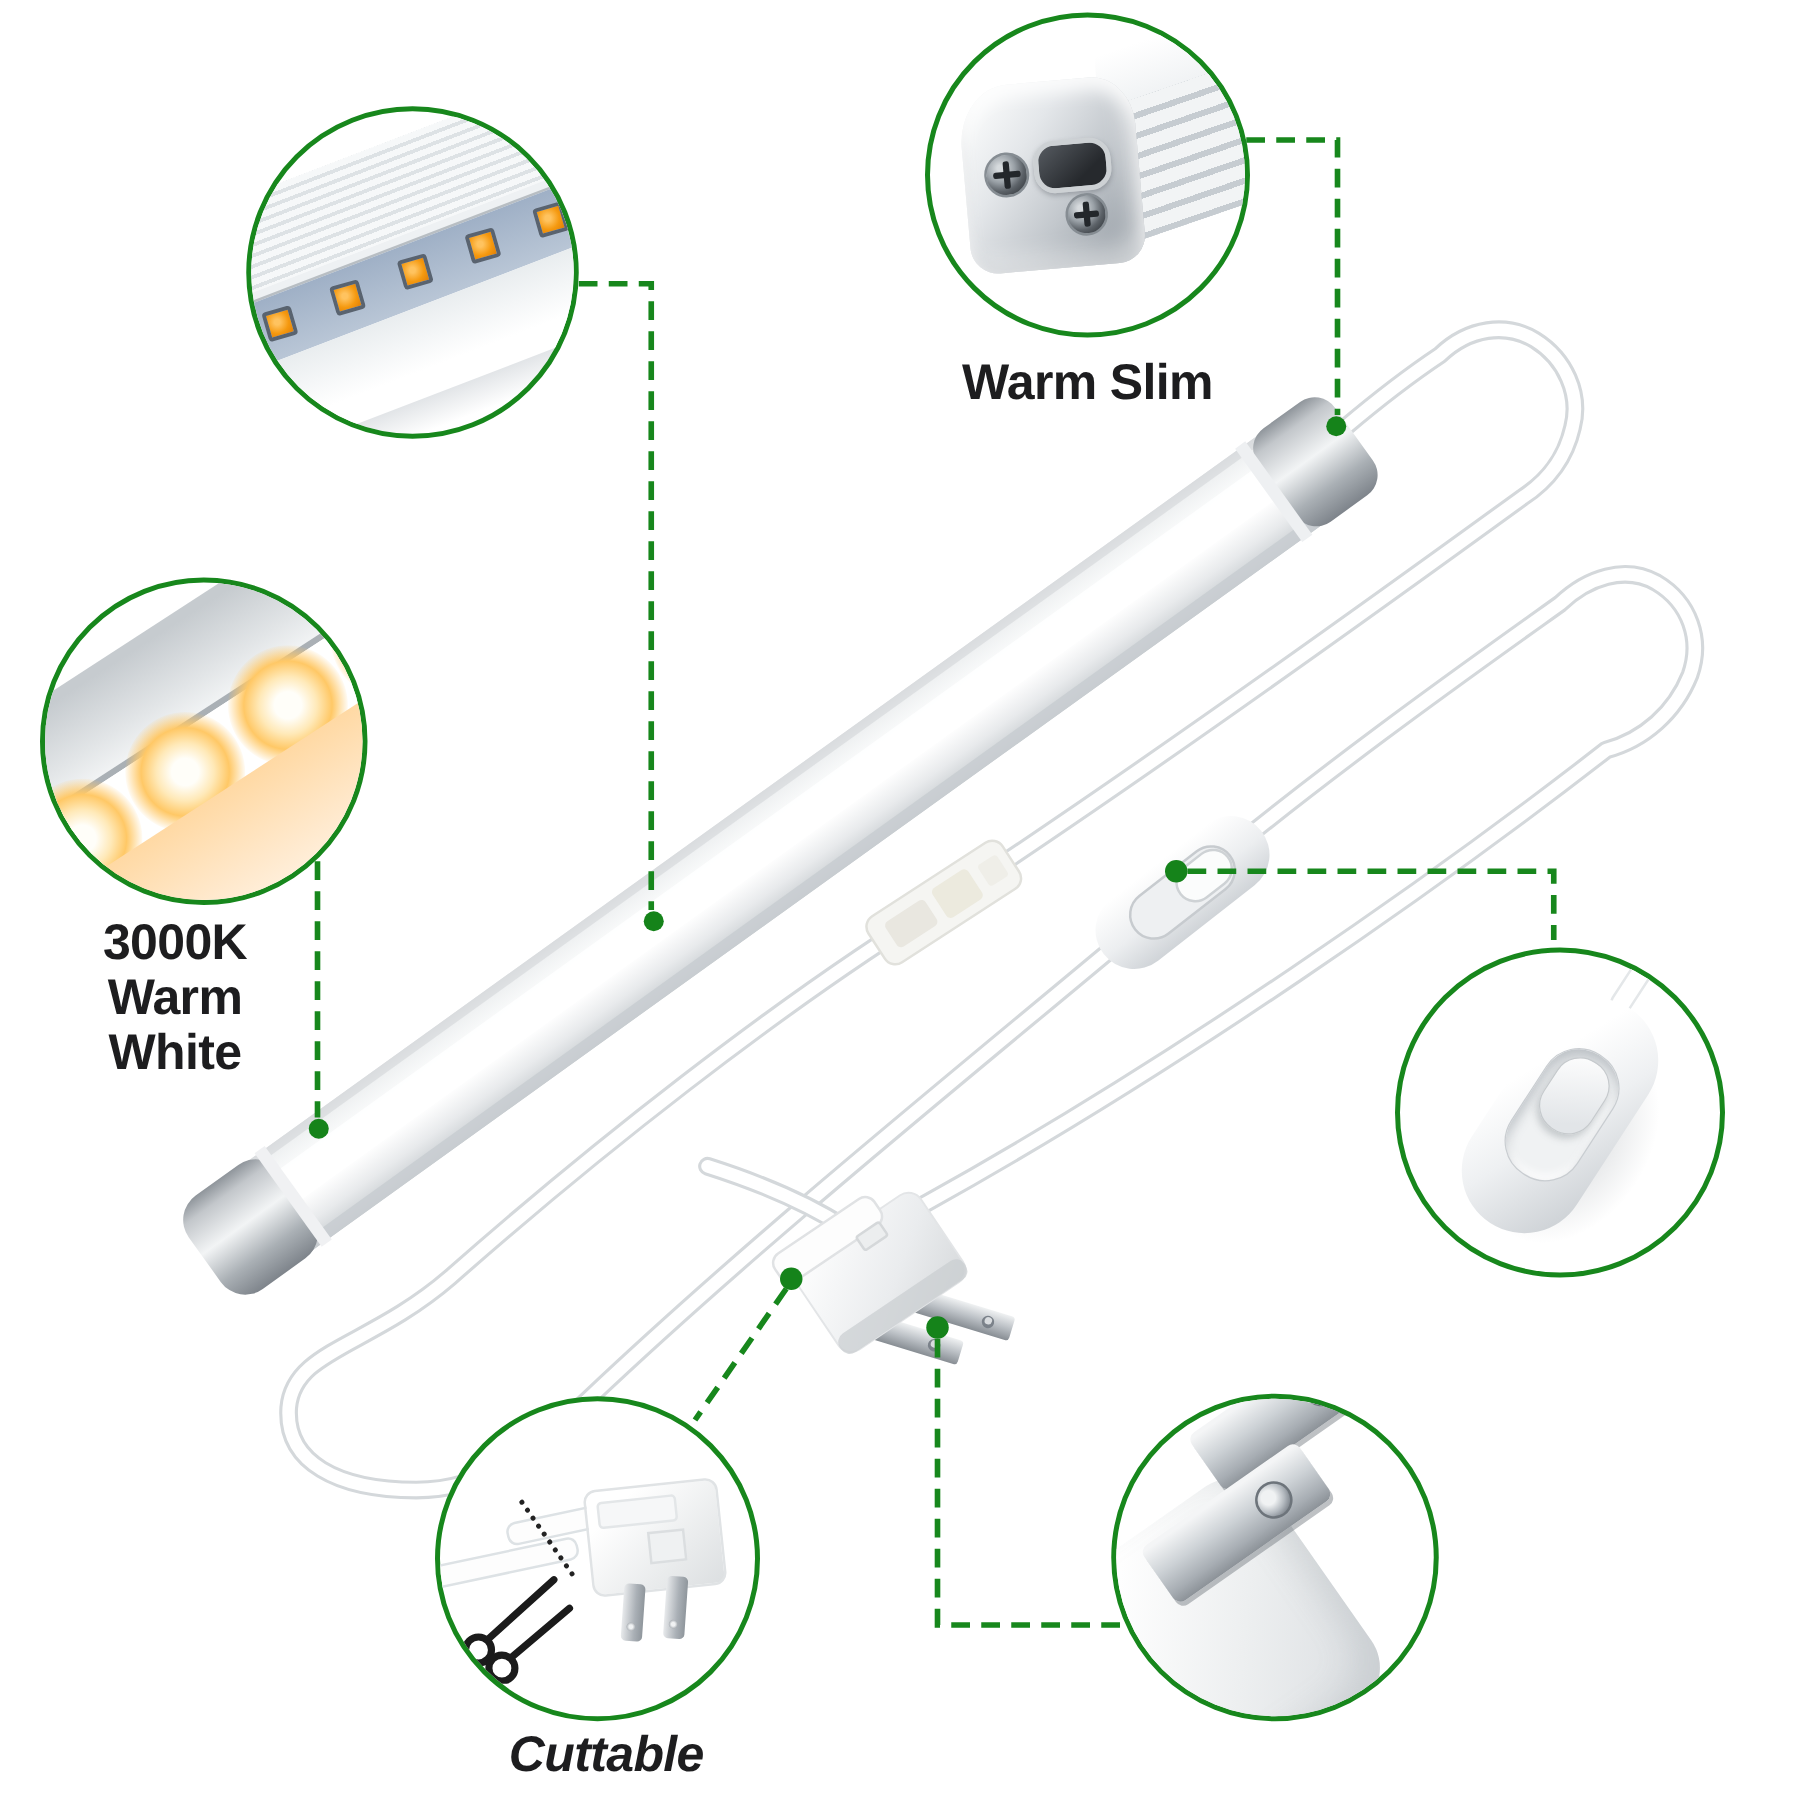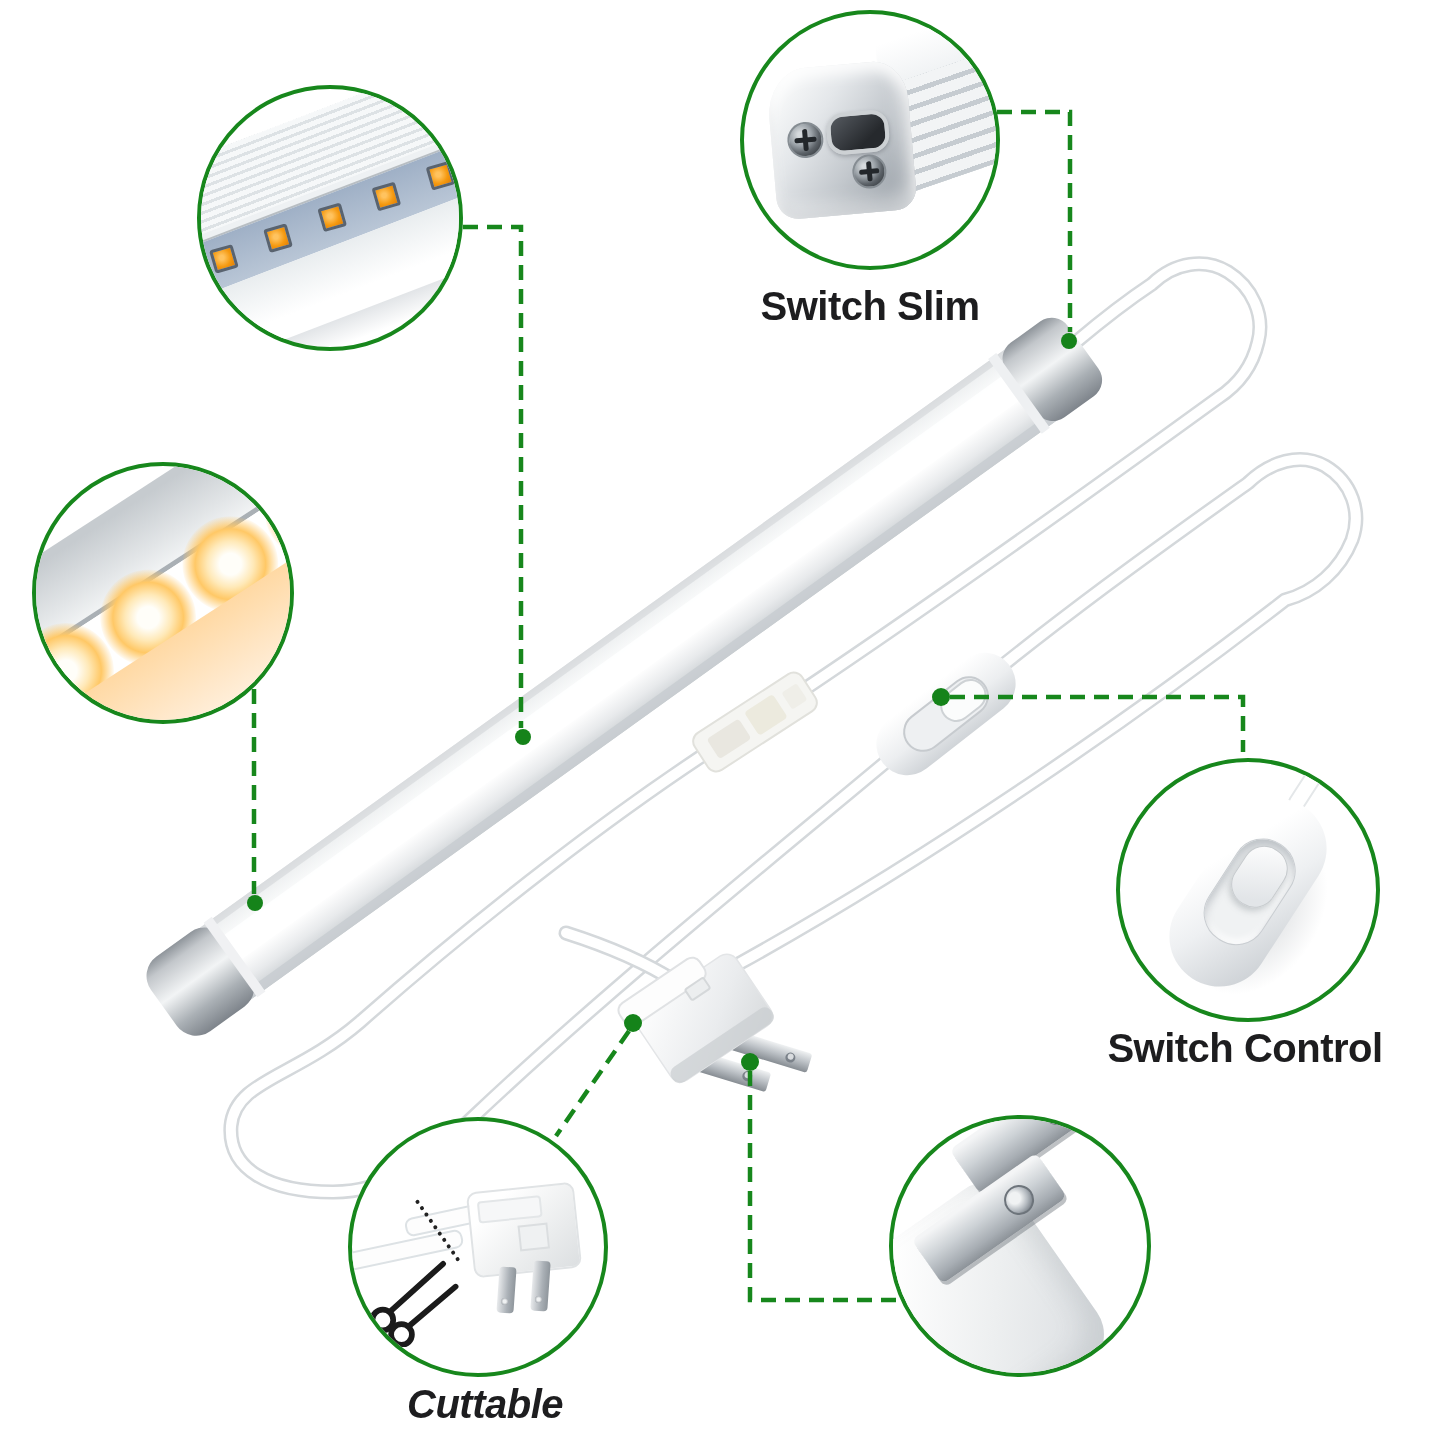--- a/index.html
+++ b/index.html
@@ -258,49 +258,49 @@
   <div class="callout-circle" style="left:740px;top:10px;width:260px;height:260px;">
     <div class="art art-cap">
       <div class="uc-difftop"></div>
       <div class="uc-fins"></div>
       <div class="uc-block"></div>
       <div class="uc-oval"></div>
       <div class="screw s1"></div>
       <div class="screw s2"></div>
     </div>
   </div>
-  <div class="callout-label" style="left:750px;top:284px;width:240px;">Switch Slim</div>
+  <div class="callout-label" style="left:750px;top:284px;width:240px;">Warm Slim</div>
 
   <div class="callout-circle" style="left:32px;top:462px;width:262px;height:262px;">
     <div class="art art-warm">
       <div class="w-chan"></div>
       <div class="w-cap"></div>
       <div class="w-edge"></div>
       <div class="w-strip">
         <div class="glow" style="left:28px"></div>
         <div class="glow" style="left:126px"></div>
         <div class="glow" style="left:224px"></div>
         <div class="glow" style="left:322px"></div>
       </div>
       <div class="w-fall"></div>
     </div>
   </div>
+  <div class="callout-label" style="left:40px;top:732px;width:200px;">3000K Warm White</div>
 
   <div class="callout-circle" style="left:1116px;top:758px;width:264px;height:264px;">
     <div class="art art-sw">
       <div class="sw-shadow"></div>
       <div class="sw-stub"></div>
       <div class="sw-capsule">
         <div class="sw-recess">
           <div class="sw-rocker"></div>
         </div>
       </div>
     </div>
   </div>
-  <div class="callout-label" style="left:1105px;top:1026px;width:280px;">Switch Control</div>
 
   <div class="callout-circle" style="left:348px;top:1117px;width:260px;height:260px;">
     <div class="art art-cut">
       <div class="cordbit cA"></div>
       <div class="cordbit cB"></div>
       <div class="cutline"></div>
       <svg class="scissors" viewBox="0 0 100 100">
         <g fill="none" stroke="#1b1b1b" stroke-width="5.5" stroke-linecap="round">
           <circle cx="20" cy="74" r="10"></circle>
           <circle cx="38" cy="88" r="10"></circle>

